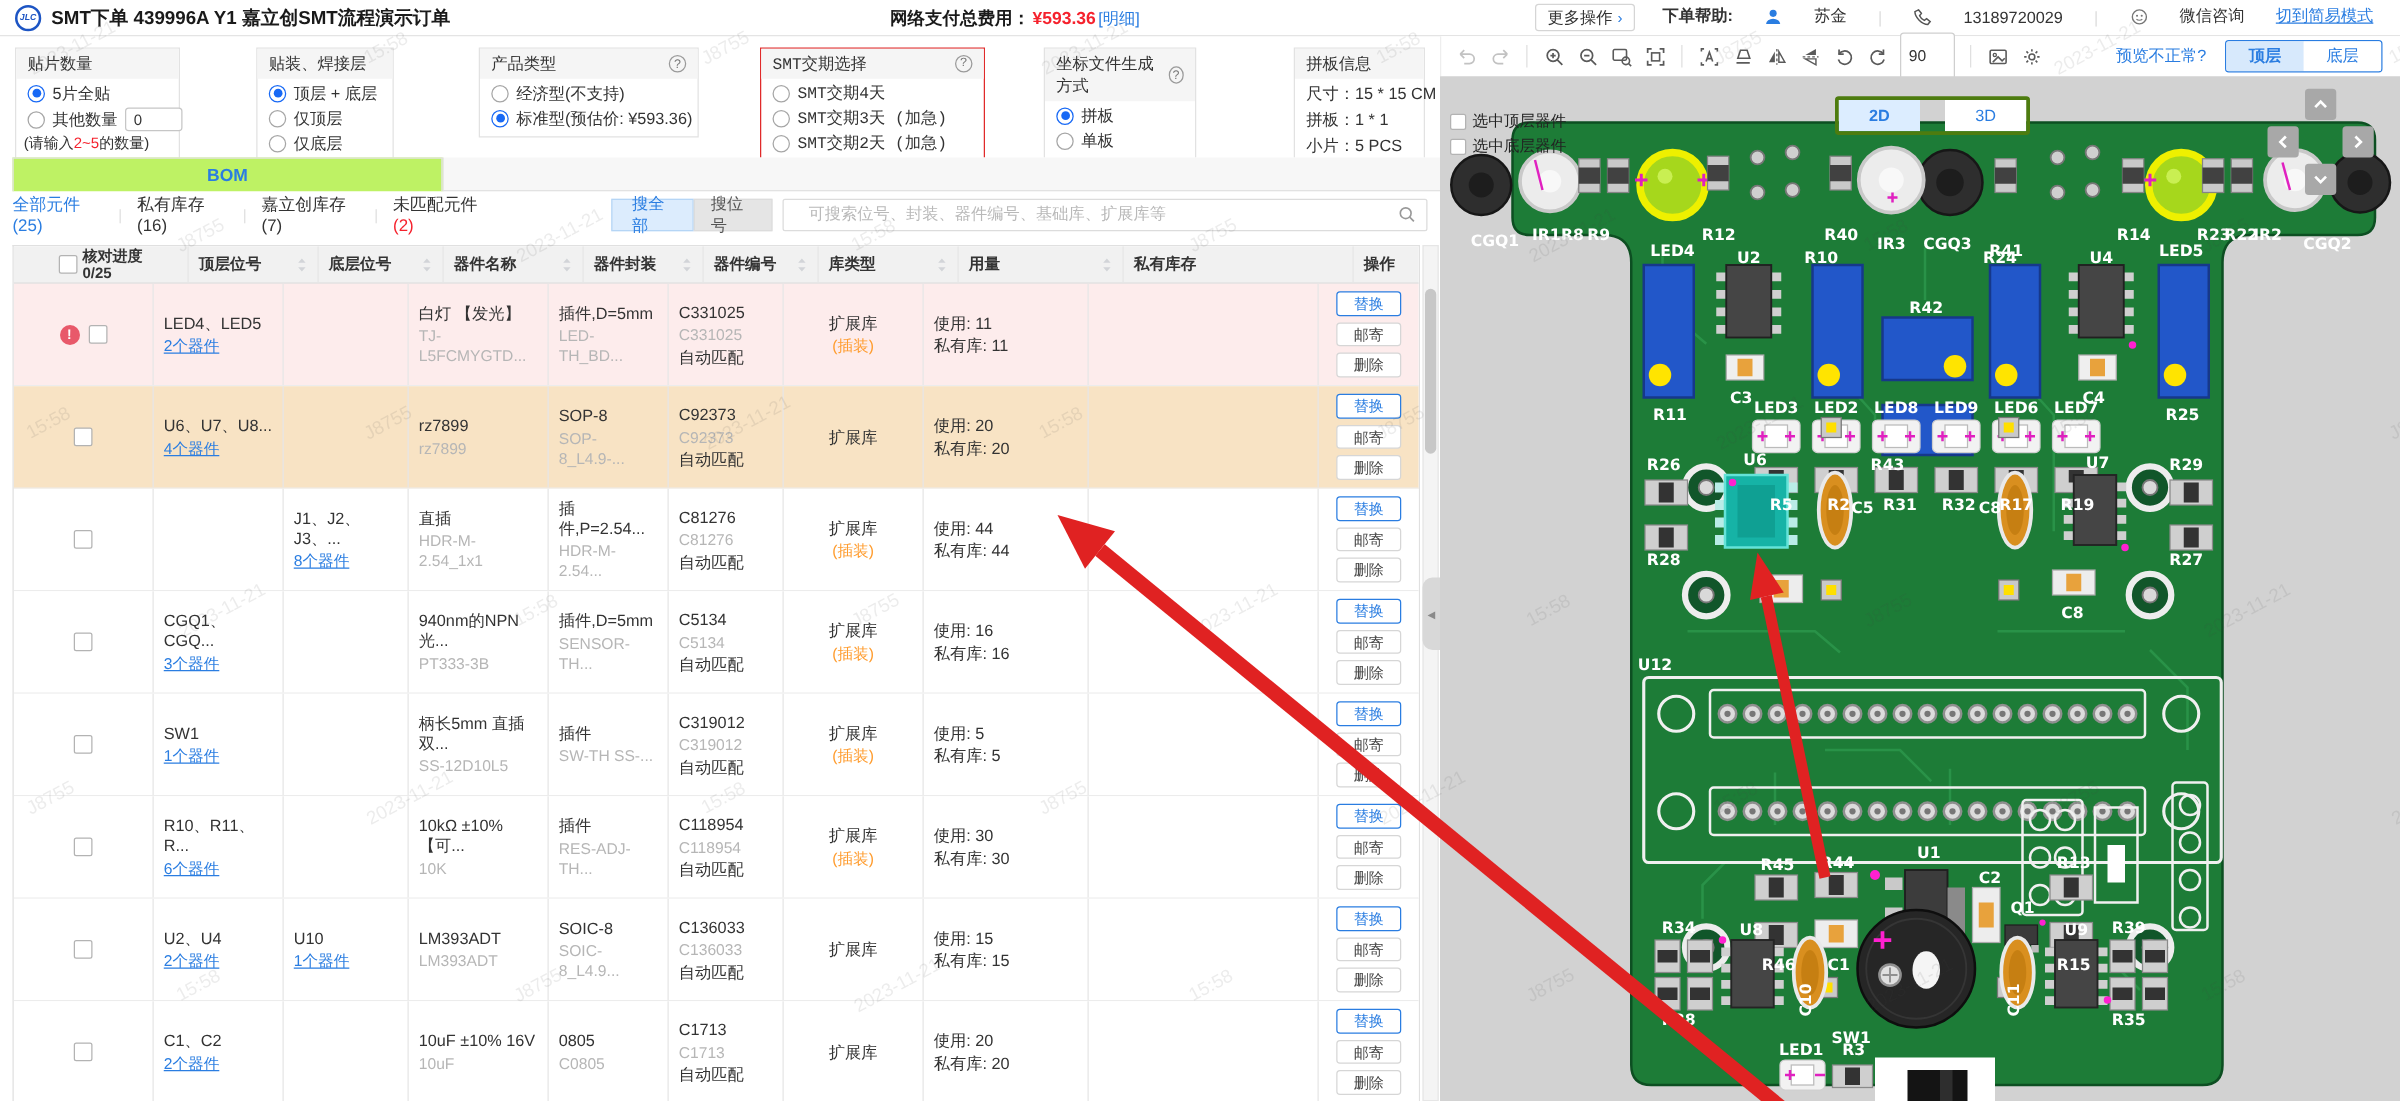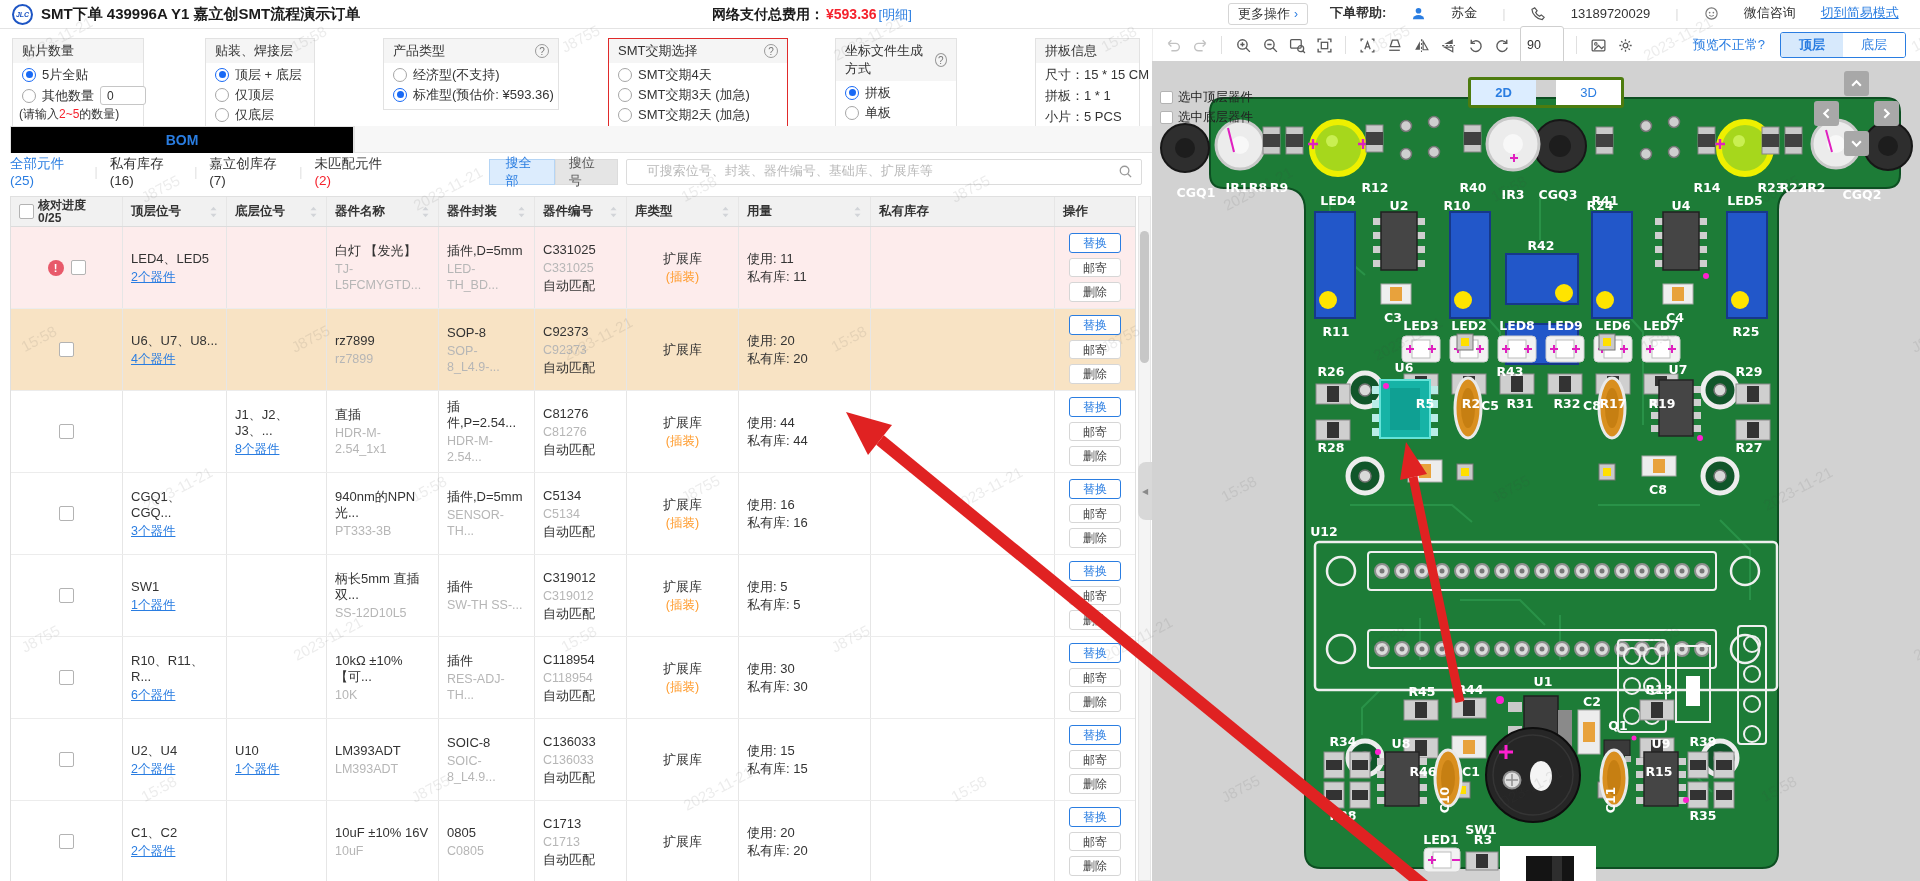--- a/index.html
+++ b/index.html
@@ -39,21 +39,21 @@
   .radio.sel::after { content:''; position:absolute; inset:2.5px; border-radius:50%; background:#1869f5; }
   .qty-input { width:46px; height:19px; border:1px solid #c6c6c6; border-radius:3px; font-size:12px; padding:0 6px; color:#333; }
   .note { font-size:12px; padding:1px 6px; color:#333; }
   .note .red { color:#f5222d; }
   #panel-lead { border:1px solid #e02a2a; }
   .info-line { padding:3px 9px 0 9px; font-size:13px; white-space:nowrap; }
 
   
   #tabbar { position:absolute; left:0; top:126px; width:1152px; height:27px; background:#fff; }
   #tabbar .rest { position:absolute; left:354px; right:0; top:0; bottom:0; background:#f7f7f7; border-bottom:1px solid #e2e2e2; border-left:1px solid #e2e2e2;}
-  #bom-tab { position:absolute; left:10px; top:0; width:344px; height:27px; background:#000000;
+  #bom-tab { position:absolute; left:10px; top:0; width:344px; height:27px; background:#bef264;
     border:1px solid #e2e2e2; border-bottom:none; display:flex; align-items:center; justify-content:center;
     color:#2a7de1; font-weight:bold; font-size:14px; }
   #filters { position:absolute; left:0; top:153px; width:1152px; height:37px; display:flex; align-items:center; padding:0 10px; }
   .filter { font-size:13.5px; color:#333; }
   .filter.active { color:#2a7de1; }
   .filter .cnt-red { color:#f5222d; }
   .fsep { color:#e0e0e0; margin:0 12px; font-size:12px; }
   #search-seg { margin-left:96px; display:flex; }
   .seg-btn { height:26px; padding:0 13px; font-size:13px; display:flex; align-items:center; border:1px solid #dcdcdc; background:#e5e5e5; color:#555; }
   .seg-btn.active { background:#dcecfd; color:#2a7de1; border-color:#b5d5f5;padding-left:16px; }
@@ -61,21 +61,21 @@
     display:flex; align-items:center; padding:0 8px; background:#fff; }
   #search-box input { border:none; outline:none; flex:1; font-size:13px; color:#333; font-family:Liberation Mono, monospace;margin-left:12px; }
   #search-box input::placeholder { color:#b9b9b9; }
 
   
   #bom-table { position:absolute; left:10px; top:196px; width:1126px; height:685px; overflow:hidden;
     border:1px solid #e0e0e0; border-bottom:none; font-size:13px; background:#fff;}
   .trow { display:grid; grid-template-columns:112px 104px 100px 112px 96px 92px 112px 132px 184px 1fr; }
   .trow > div { border-right:1px solid #e6e6e6; padding:6px 8px; overflow:hidden; }
   .trow > div:last-child { border-right:none; }
-  #thead { background:#f1f1f1; border-bottom:1px solid #dcdcdc; height:30px; font-weight:bold; color:#333; font-size:12.5px; }
+  #thead { background:#f1f1f1; border-bottom:1px solid #dcdcdc; height:30px; font-weight:bold; color:#333; font-size:12.5px;padding-left:28px; }
   #thead > div { display:flex; align-items:center; gap:4px; padding:0 8px; }
   #thead .two-line { display:flex; flex-direction:column; line-height:12px; font-size:12px; align-items:flex-start; gap:1px;}
   .sortico { width:9px; height:12px; margin-left:auto; opacity:.55; }
   .body-row { height:82px; border-bottom:1px solid #ececec; background:#fff; align-items:stretch; }
   .body-row.error { background:#fdecec; }
   .body-row.selected { background:#f8e3c4; }
   .body-row > div { display:flex; flex-direction:column; justify-content:center; gap:2px; line-height:16px; }
   .c0 { flex-direction:row !important; align-items:center; gap:7px !important; }
   .err-badge { width:16px; height:16px; border-radius:50%; background:#e8596a; color:#fff; font-size:11px; font-weight:bold;
     display:flex; align-items:center; justify-content:center; }
@@ -209,21 +209,21 @@
       <div class="opt">
           <span class="radio"></span>
           <span>经济型(不支持)</span>
         </div>
       <div class="opt">
           <span class="radio sel"></span>
           <span>标准型(预估价: ¥593.36)</span>
         </div>
     </div>
 
-    <div class="panel" id="panel-lead" style="left:608px; width:180px;">
+    <div class="panel" id="panel-lead" style="left:608px; width:180px;font-family:Liberation Mono, monospace;">
       <div class="panel-title">
           <span>SMT交期选择</span>
           <span class="q">?</span>
         </div>
       <div class="opt">
           <span class="radio"></span>
           <span>SMT交期4天</span>
         </div>
       <div class="opt">
           <span class="radio"></span>

